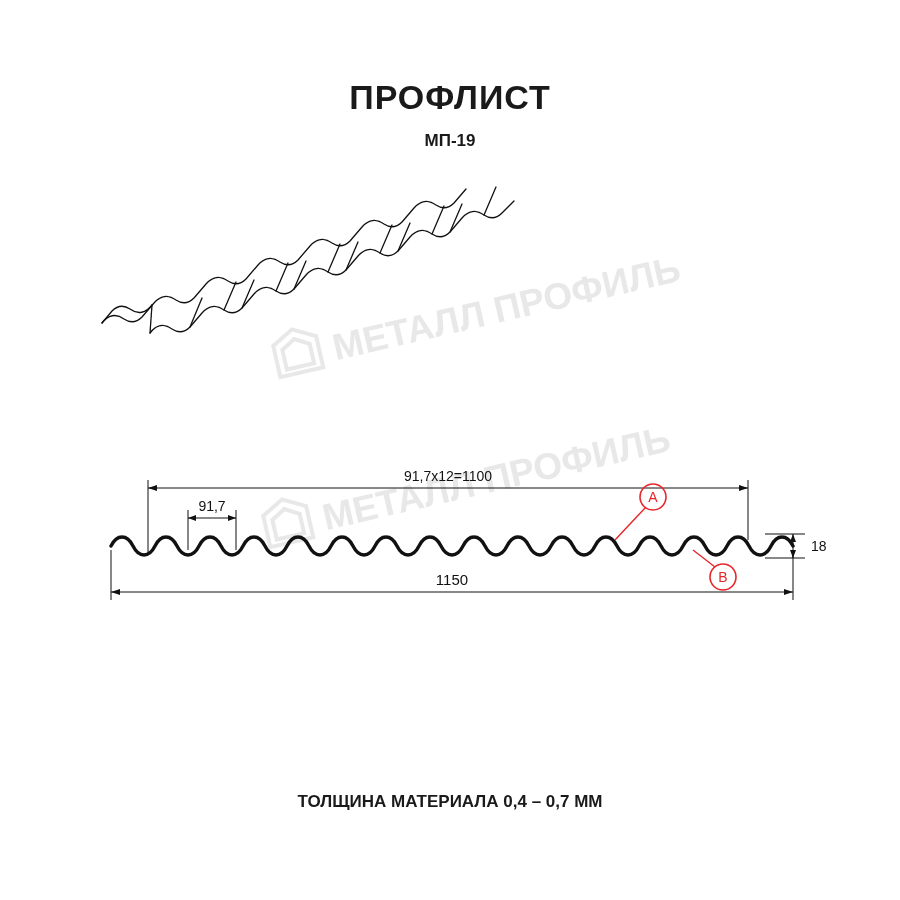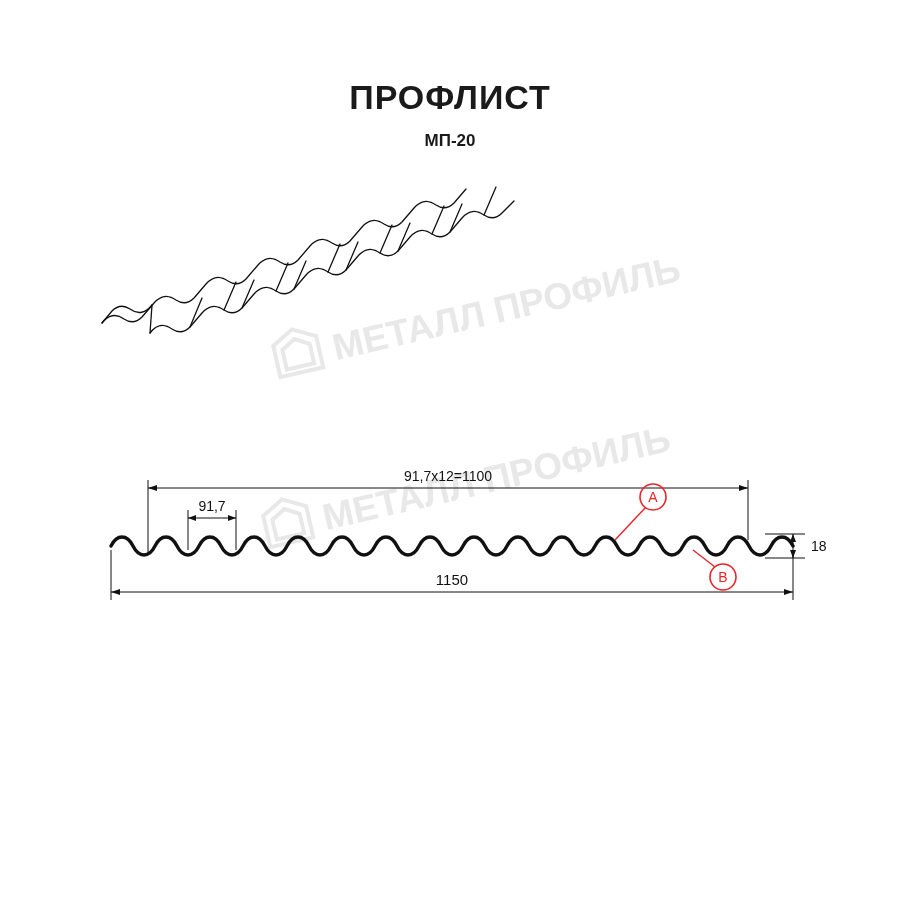--- a/index.html
+++ b/index.html
@@ -74,21 +74,21 @@
   .wm2 { top: 440px; left: 255px; }
   svg { display: block; overflow: visible; }
   text { font-family: "Liberation Sans", sans-serif; }
 </style>
 </head>
 <body>
 
 <div class="page">
 
   <div class="title">ПРОФЛИСТ</div>
-  <div class="subtitle">МП-20</div>
+  <div class="subtitle">МП-19</div>
 
   <div class="wm wm1">
     <svg width="420" height="105" viewBox="0 0 420 105">
       <g transform="rotate(-13 210 52)">
         <g fill="none" stroke="#e8e8e8" stroke-width="4">
           <path d="M8 62 L8 30 L30 18 L52 30 L52 62 Z"></path>
           <path d="M16 56 L16 36 L30 28 L44 36 L44 56 Z"></path>
         </g>
         <text x="66" y="58" font-size="37" font-weight="bold" fill="#e8e8e8">МЕТАЛЛ ПРОФИЛЬ</text>
       </g>
@@ -263,14 +263,15 @@
         <line x1="18" y1="100" x2="18" y2="150"></line>
         <line x1="700" y1="100" x2="700" y2="150"></line>
         <line x1="18" y1="142" x2="700" y2="142"></line>
         <path d="M18 142 l9 -3 v6 z" fill="#111111" stroke="none"></path>
         <path d="M700 142 l-9 -3 v6 z" fill="#111111" stroke="none"></path>
       </g>
       <text x="359" y="135" text-anchor="middle" font-size="15" fill="#111111">1150</text>
     </svg>
   </div>
 
+  <div class="footnote">ТОЛЩИНА МАТЕРИАЛА 0,4 – 0,7 ММ</div>
 
 </div>
 
 </body></html>

